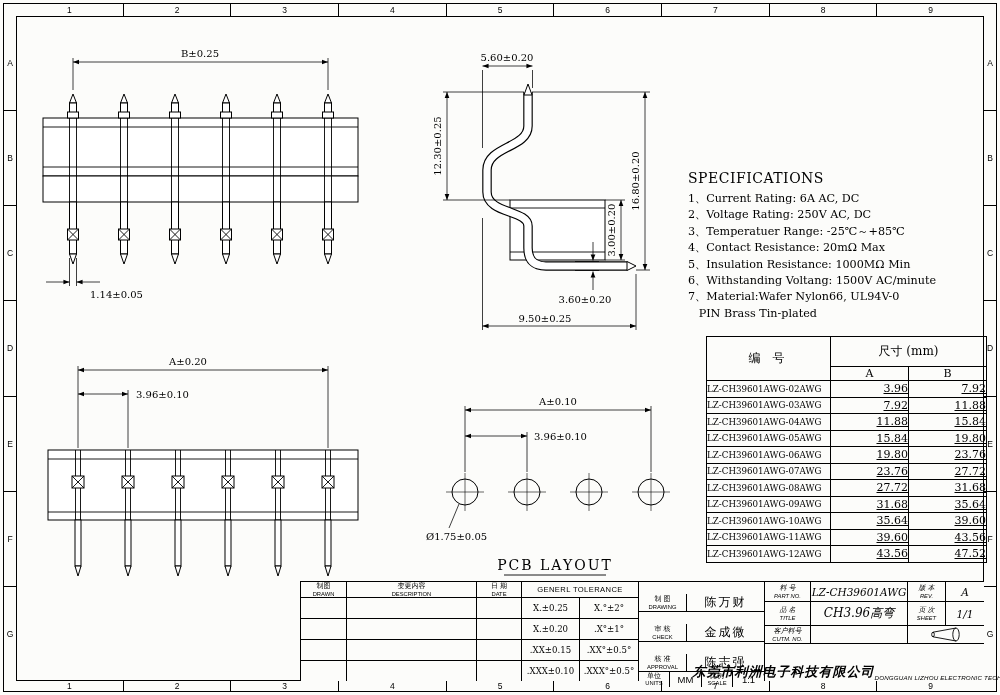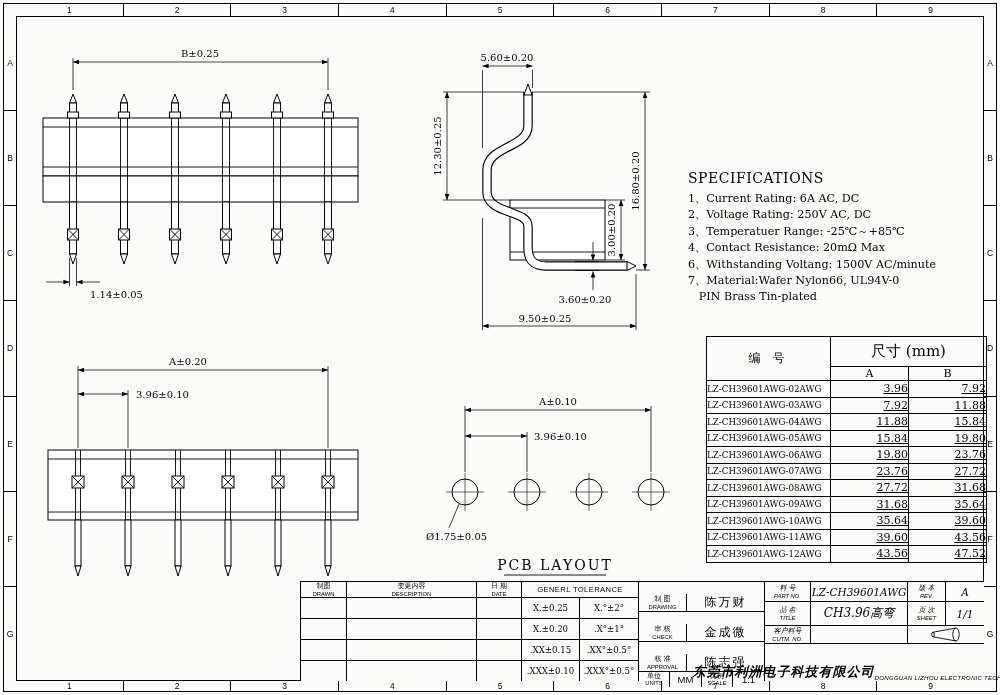--- a/index.html
+++ b/index.html
@@ -34,21 +34,21 @@
 
   
   .specs { font-family:"DejaVu Serif", serif; color:#000; }
   .specs-title { font-size:14px; margin-bottom:5px; letter-spacing:0.5px; }
   .spec-line { font-size:11.2px; line-height:16.4px; white-space:pre; }
 
   
   .parts { border-collapse:collapse; font-family:"DejaVu Serif", serif; color:#000; table-layout:fixed; width:281px; }
   .parts th, .parts td { border:1px solid #000; font-weight:normal; padding:0; }
   .ph-part { width:124px; font-size:12px; letter-spacing:4px; }
-  .ph-size { font-size:15px; height:30px; }
+  .ph-size { font-size:12px; height:30px; }
   .ph-ab { font-size:11px; height:13px; width:81px; }
   .parts tbody tr { height:16.5px; }
   .pc-part { font-size:8.7px; padding-left:2px; white-space:nowrap; }
   .pc-val { font-size:11px; text-align:right;text-decoration:underline; }
 
   
   .tb { position:absolute; left:300px; top:581px; width:684px; height:100px;
         border-top:1.1px solid #000; border-left:1.1px solid #000; display:flex;
         font-family:"Liberation Sans", sans-serif; color:#000; background:#fcfcfa; }
   .cellv { display:flex; flex-direction:column; align-items:center; justify-content:center; }
@@ -290,20 +290,21 @@
   </svg>
 
   <div class="abs specs" style="left:688px;top:170px;width:302px">
     <div class="specs-title">SPECIFICATIONS</div>
     <div>
 
     <div class="spec-line">1、Current Rating: 6A AC, DC</div>
         <div class="spec-line">2、Voltage Rating: 250V AC, DC</div>
         <div class="spec-line">3、Temperatuer Range: -25℃～+85℃</div>
         <div class="spec-line">4、Contact Resistance: 20mΩ Max</div>
+        <div class="spec-line">5、Insulation Resistance: 1000MΩ Min</div>
         <div class="spec-line">6、Withstanding Voltang: 1500V AC/minute</div>
         <div class="spec-line">7、Material:Wafer Nylon66, UL94V-0</div>
         <div class="spec-line">   PIN Brass Tin-plated</div>
       </div>
   </div>
 
   <table class="abs parts" style="left:706px;top:336px">
     <thead>
       <tr style="height:17px">
         <th class="ph-part" rowspan="2">编  号</th>

